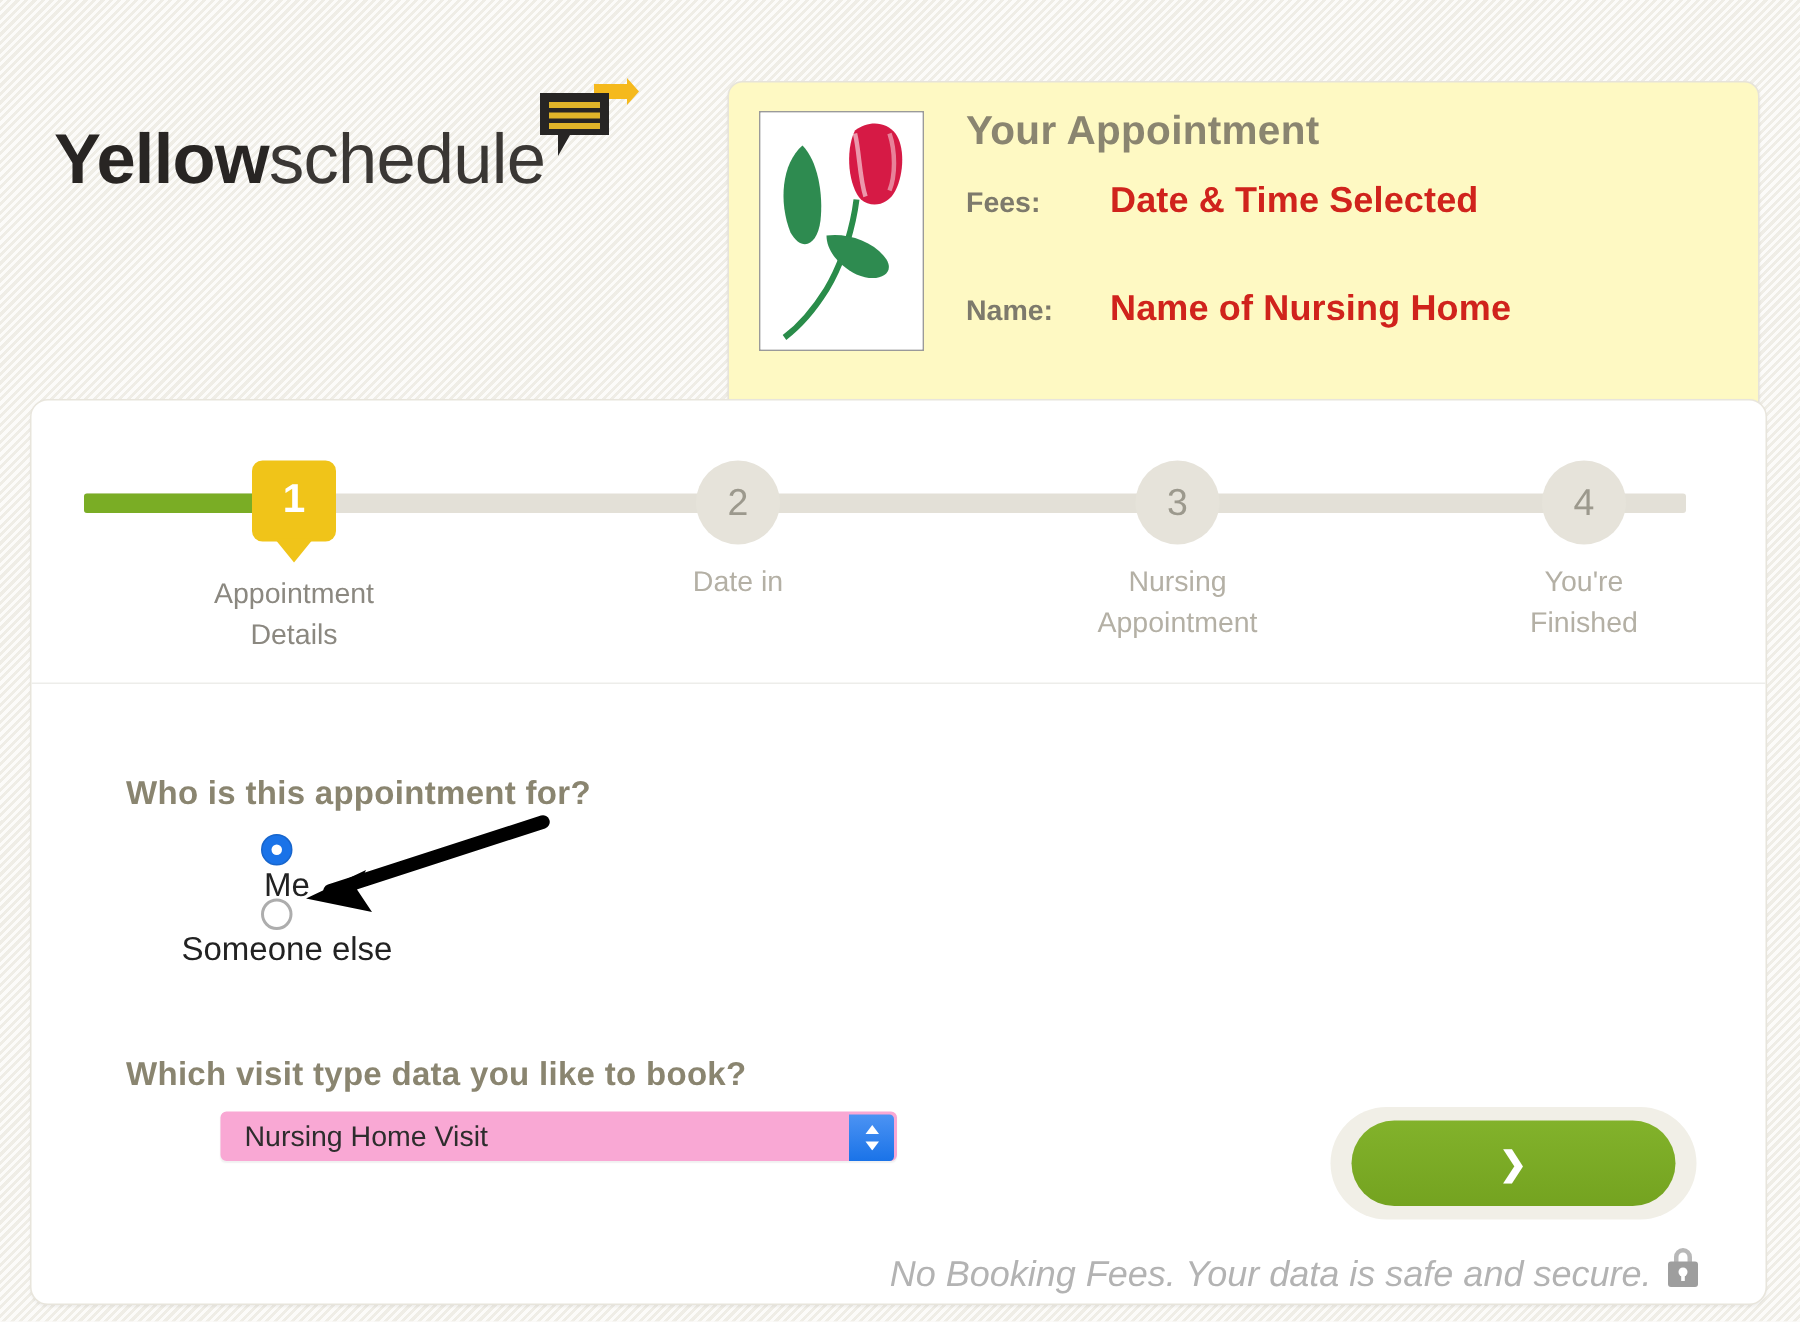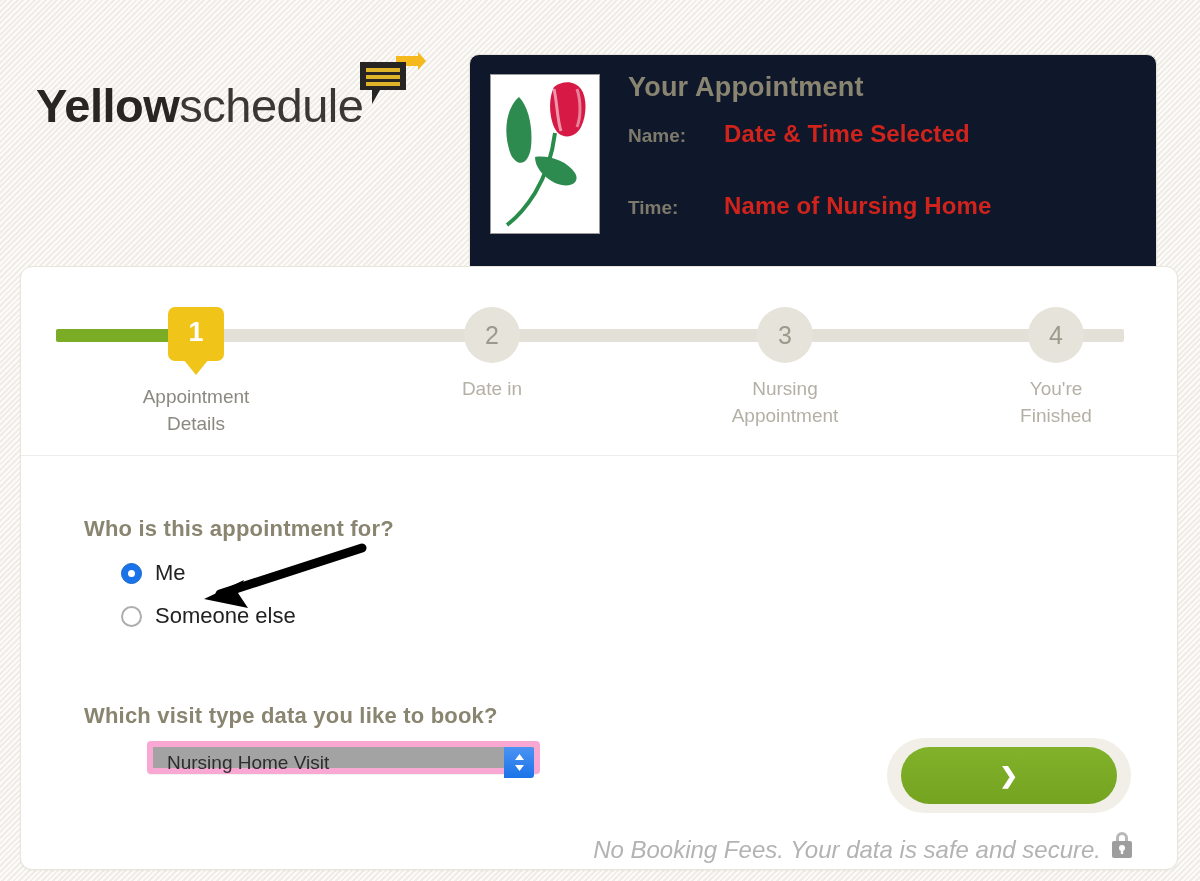--- a/index.html
+++ b/index.html
@@ -58,25 +58,25 @@
     position: absolute;
     left: 358px;
     top: 6px;
     width: 68px;
     height: 58px;
   }
 
   
   .appt-card {
     position: absolute;
-    left: 469px;
+    left: 485px;
     top: 8px;
     width: 686px;
     height: 232px;
-    background: #0f172a;
+    background: #fef9c3;
     border: 1px solid #e6e3da;
     border-radius: 10px;
     box-shadow: 0 1px 2px rgba(0,0,0,0.05);
   }
   .appt-thumb {
     position: absolute;
     left: 20px;
     top: 19px;
     width: 110px;
     height: 160px;
@@ -243,20 +243,21 @@
     position: absolute;
     left: 100px;
     top: 100px;
   }
   .radio-row {
     display: flex;
     align-items: center;
     height: 34px;
     margin-bottom: 9px;
     cursor: default;
+    flex-direction: column;
   }
   .radio-dot {
     width: 21px;
     height: 21px;
     border-radius: 50%;
     box-sizing: border-box;
     flex: 0 0 21px;
     margin-right: 13px;
   }
   .radio-dot.on {
@@ -279,24 +280,24 @@
   }
   .radio-label {
     font-size: 22px;
     color: #222222;
   }
 
   .visit-select {
     position: absolute;
     left: 126px;
     top: 285px;
-    width: 393px;
+    width: 451px;
     height: 33px;
-    background: #a3a3a3;
-    border: 6px solid #f9a8d4;
+    background: #f9a8d4;
+    border: 2px solid #f9a8d4;
     border-radius: 4px;
     box-sizing: border-box;
     box-shadow: 0 1px 1px rgba(0,0,0,0.06);
   }
   .visit-select-text {
     position: absolute;
     left: 14px;
     top: 0;
     line-height: 31px;
     font-size: 19px;
@@ -408,25 +409,25 @@
         <path d="M28 22 C14 34 12 60 20 80 C28 94 38 88 40 72 C42 54 38 32 28 22 Z" fill="#2e8b50"></path>
         <path d="M44 82 C58 80 76 86 84 98 C90 108 78 114 64 108 C52 102 44 92 44 82 Z" fill="#2e8b50"></path>
         <path d="M63 12 C72 5 84 6 90 14 C96 22 96 40 90 52 C85 62 74 64 67 58 C59 50 56 26 63 12 Z" fill="#d61a45"></path>
         <path d="M63 14 C66 26 66 44 70 56" stroke="#ffffff" stroke-width="3" fill="none" opacity="0.55"></path>
         <path d="M86 14 C90 26 90 42 86 52" stroke="#ffffff" stroke-width="3" fill="none" opacity="0.45"></path>
       </svg>
     </div>
     <div class="appt-body">
       <div class="appt-title">Your Appointment</div>
       <div class="appt-row">
-        <span class="appt-label">Name:</span>
+        <span class="appt-label">Fees:</span>
         <span class="appt-value">Date &amp; Time Selected</span>
       </div>
       <div class="appt-row">
-        <span class="appt-label">Time:</span>
+        <span class="appt-label">Name:</span>
         <span class="appt-value">Name of Nursing Home</span>
       </div>
     </div>
   </div>
 </div>
 
 <div class="panel">
 
   <div class="steps">
     <div class="track"></div>

